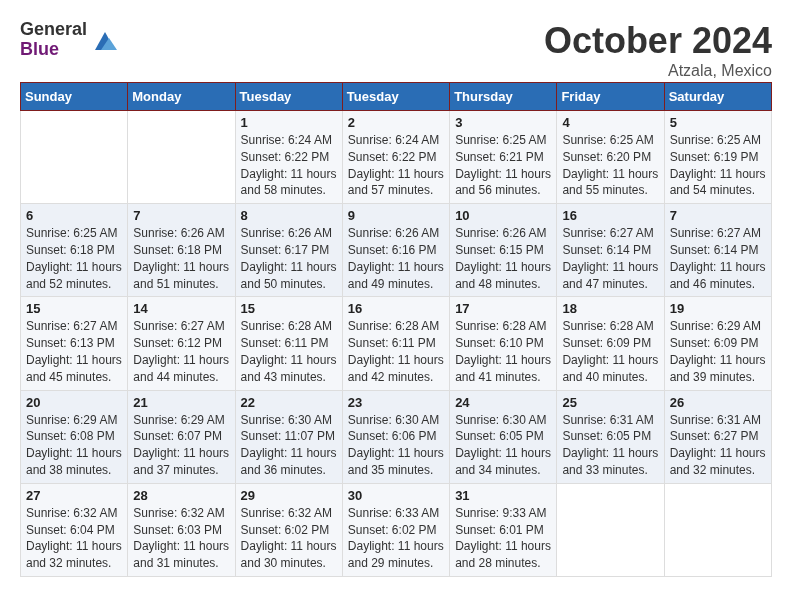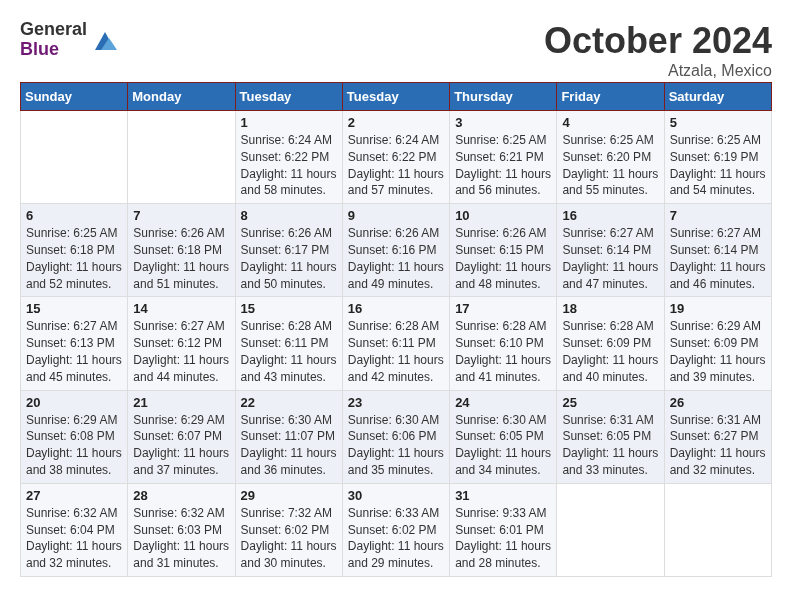--- a/index.html
+++ b/index.html
@@ -303,21 +303,21 @@
 Daylight: 11 hours and 32 minutes.</div>
         </td>
         <td>
           <span class="day-number">28</span>
           <div class="day-info">Sunrise: 6:32 AM
 Sunset: 6:03 PM
 Daylight: 11 hours and 31 minutes.</div>
         </td>
         <td>
           <span class="day-number">29</span>
-          <div class="day-info">Sunrise: 7:32 AM
+          <div class="day-info">Sunrise: 6:32 AM
 Sunset: 6:02 PM
 Daylight: 11 hours and 30 minutes.</div>
         </td>
         <td>
           <span class="day-number">30</span>
           <div class="day-info">Sunrise: 6:33 AM
 Sunset: 6:02 PM
 Daylight: 11 hours and 29 minutes.</div>
         </td>
         <td>

